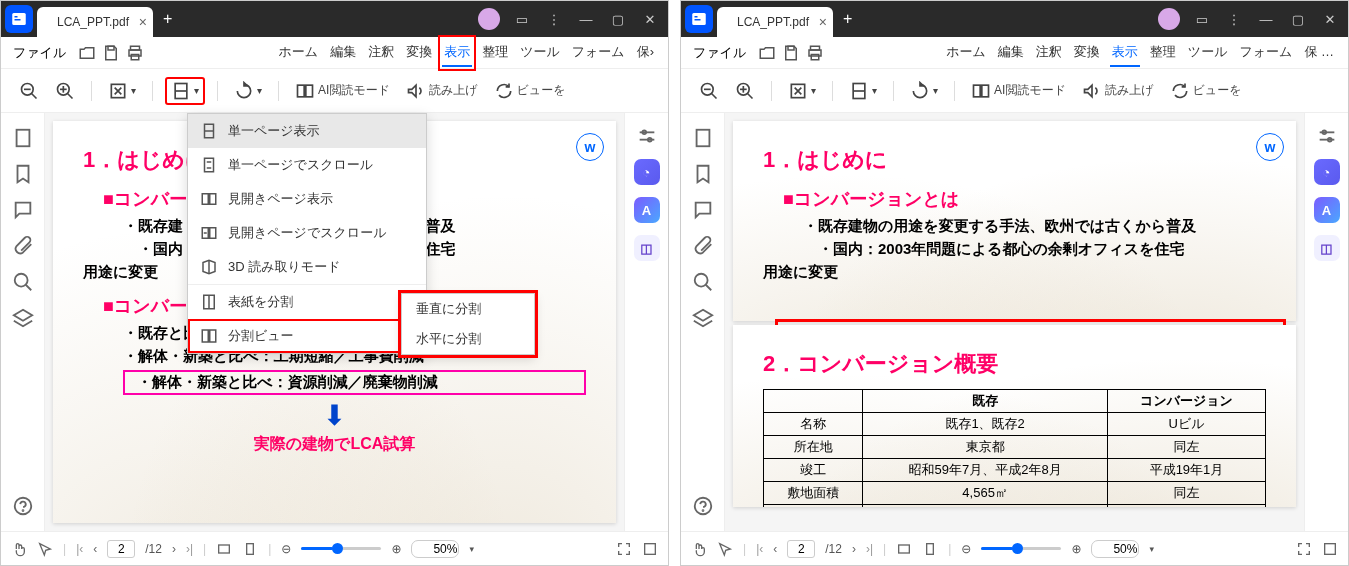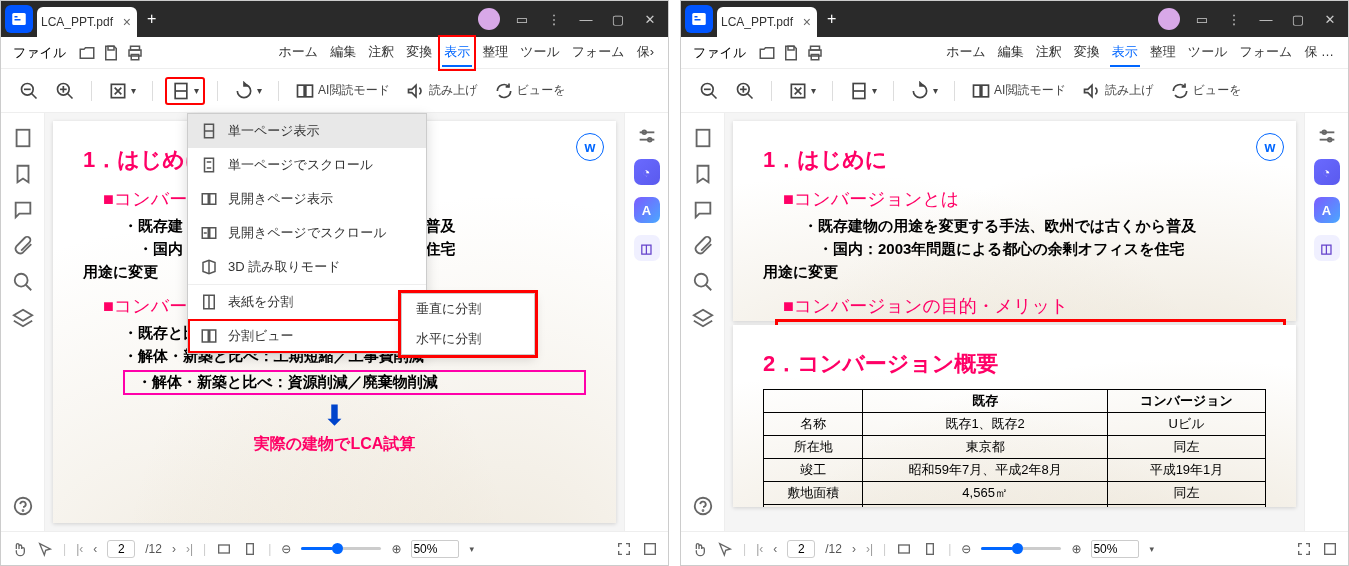--- a/index.html
+++ b/index.html
@@ -1,21 +1,21 @@
 <!DOCTYPE html>
 <html><head>
 <meta charset="utf-8">
 <style>
 *{margin:0;padding:0;box-sizing:border-box;font-family:"Yu Gothic","Meiryo",sans-serif}
 body{background:#fff;width:1349px;height:566px;display:flex;gap:11px}
 .window{width:669px;height:566px;background:#fff;display:flex;flex-direction:column;border:1px solid #ccc;position:relative}
 .titlebar{background:#2a2a2a;height:36px;display:flex;align-items:center;color:#fff;padding:0 4px}
 .app-icon{width:28px;height:28px;background:#0055ff;border-radius:6px;display:flex;align-items:center;justify-content:center;margin-right:4px}
 .app-icon svg{width:18px;height:18px}
-.tab{background:#fff;color:#333;height:30px;padding:0 24px 0 4px;display:flex;align-items:center;border-radius:6px 6px 0 0;margin-top:6px;font-size:12px;position:relative}
+.tab{background:#fff;color:#333;height:30px;padding:0 24px 0 20px;display:flex;align-items:center;border-radius:6px 6px 0 0;margin-top:6px;font-size:12px;position:relative}
 .tab-close{position:absolute;right:6px;top:7px;font-size:14px;color:#666}
 .tab-add{color:#fff;padding:0 10px;font-size:16px}
 .titlebar-spacer{flex:1}
 .titlebar-btns{display:flex;align-items:center;gap:4px}
 .tb-btn{width:28px;height:28px;display:flex;align-items:center;justify-content:center;color:#ccc;font-size:13px}
 .avatar{width:22px;height:22px;background:#d8a8e8;border-radius:50%;margin-right:4px}
 .menubar{height:32px;display:flex;align-items:center;padding:0 12px;gap:6px;font-size:13px;border-bottom:1px solid #eee}
 .menu-file{margin-right:6px}
 .menu-icon{width:18px;height:18px;color:#555}
 .menu-items{display:flex;gap:8px;margin-left:auto}
@@ -28,29 +28,29 @@
 .tool-box{border:2px solid red;padding:2px 4px;border-radius:3px}
 .body{flex:1;display:flex;overflow:hidden}
 .sidebar{width:44px;display:flex;flex-direction:column;align-items:center;gap:14px;padding:14px 0;border-right:1px solid #eee}
 .side-icon{width:22px;height:22px;color:#666}
 .rightbar{width:44px;display:flex;flex-direction:column;align-items:center;gap:12px;padding:12px 0;border-left:1px solid #eee}
 .content{flex:1;background:#f5f5f5;position:relative;overflow:hidden}
 .page{background:#fff;margin:8px;box-shadow:0 1px 4px rgba(0,0,0,.15);padding:20px 30px;height:calc(100% - 16px);position:relative;background-image:linear-gradient(rgba(255,255,255,.7),rgba(255,255,255,.7));overflow:hidden}
 .page::before{content:"";position:absolute;inset:0;background:radial-gradient(ellipse at 80% 120%,rgba(200,180,140,.3),transparent 60%),radial-gradient(ellipse at 20% 120%,rgba(200,180,140,.25),transparent 55%);z-index:0}
 .page>*{position:relative;z-index:1}
 .h1{color:#ff0066;font-size:22px;font-weight:bold;margin:4px 0 10px}
-.h2{color:#ff0066;font-size:18px;font-weight:normal;margin:12px 0 6px;padding-left:20px}
+.h2{color:#ff0066;font-size:18px;font-weight:bold;margin:12px 0 6px;padding-left:20px}
 .bullet{font-size:15px;color:#000;font-weight:bold;margin:4px 0 4px 40px}
 .arrow{color:#0044cc;font-size:28px;text-align:center;margin:2px 0}
 .footer-txt{color:#ff0066;font-size:16px;font-weight:bold;text-align:center}
 .highlight-box{border:2px solid #ff00aa;padding:1px 12px}
 .statusbar{height:34px;border-top:1px solid #eee;display:flex;align-items:center;padding:0 10px;gap:10px;font-size:12px;color:#555}
 .sb-sep{flex:1}
 .page-input{width:28px;border:1px solid #ccc;border-radius:3px;text-align:center;font-size:12px;padding:1px}
-.zoom-input{width:48px;border:1px solid #ccc;border-radius:2px;text-align:left;font-size:12px;padding:1px}
+.zoom-input{width:48px;border:1px solid #ccc;border-radius:7px;text-align:right;font-size:12px;padding:1px}
 .sb-icon{width:16px;height:16px;color:#666}
 .slider{width:80px;height:3px;background:#ccc;border-radius:2px;position:relative}
 .slider::after{content:"";position:absolute;left:0;width:40%;height:100%;background:#0066ff;border-radius:2px}
 .slider::before{content:"";position:absolute;left:38%;top:-4px;width:11px;height:11px;background:#0066ff;border-radius:50%}
 
 .dropdown{position:absolute;left:186px;top:112px;width:240px;background:#fff;border:1px solid #ccc;box-shadow:0 4px 12px rgba(0,0,0,.15);font-size:13px;z-index:10}
 .dd-item{display:flex;align-items:center;gap:10px;padding:8px 12px;color:#333}
 .dd-item.sel{background:#e8e8e8}
 .dd-item svg{width:18px;height:18px;color:#555}
 .dd-sep{height:1px;background:#eee}
@@ -493,21 +493,20 @@
     </div>
 
     <div class="content" style="position:relative">
       <div class="page" style="height:200px;margin-bottom:0">
         <div class="badge-w">w</div>
         <div class="h1">1．はじめに</div>
         <div class="h2">■コンバージョンとは</div>
         <div class="bullet">・既存建物の用途を変更する手法、欧州では古くから普及</div>
         <div class="bullet" style="margin-left:55px">・国内：2003年問題による都心の余剰オフィスを住宅</div>
         <div class="bullet" style="margin-left:0">用途に変更</div>
-        <div class="h2">■コンバージョンの目的・メリット</div>
       </div>
       <div class="red-line" style="top:206px"></div>
       <div class="page" style="height:182px;margin-top:4px">
         <div class="h1">2．コンバージョン概要</div>
         <table class="tbl">
           <tbody>
               <tr>
             <th></th>
             <th>既存</th>
             <th>コンバージョン</th>

